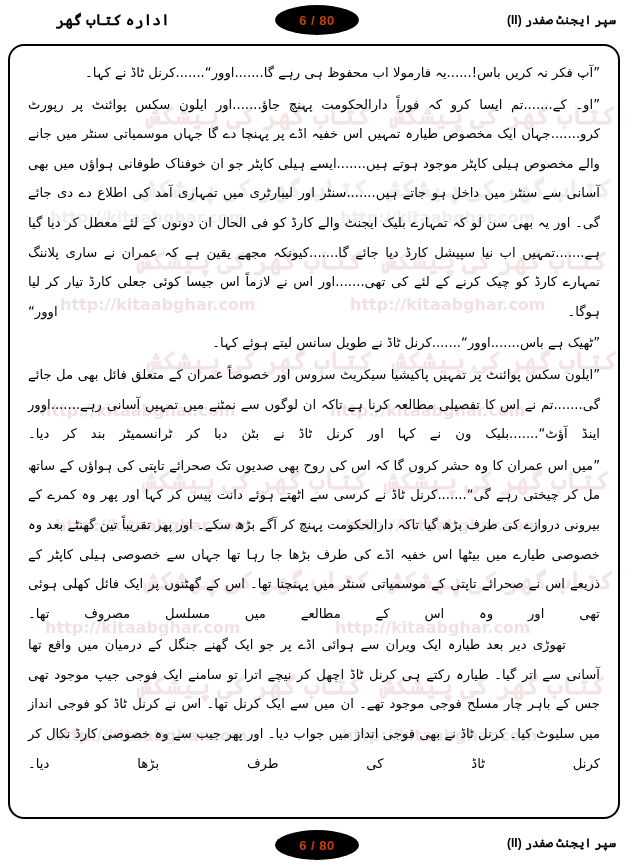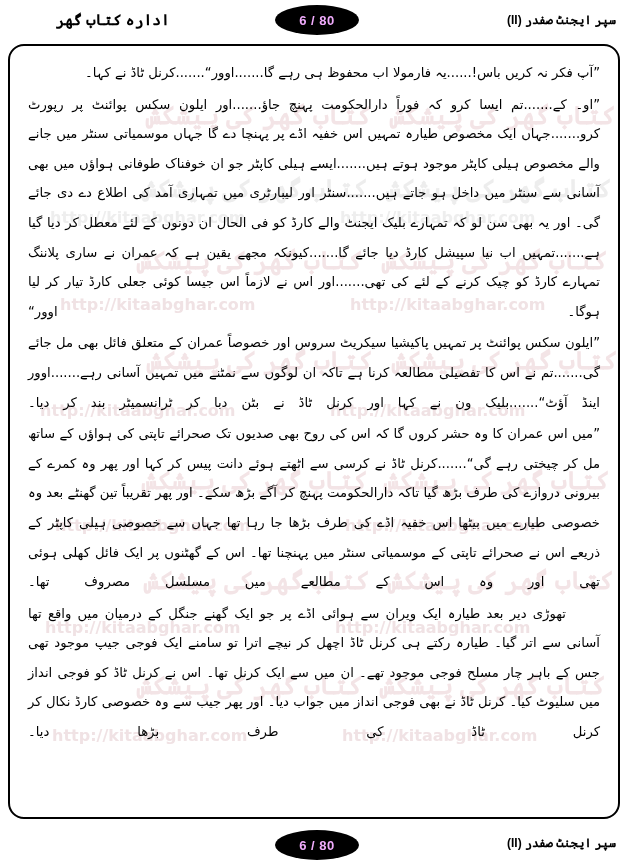--- a/index.html
+++ b/index.html
@@ -53,21 +53,21 @@
   }
   .page-badge {
     position: absolute;
     left: 50%;
     transform: translateX(-50%);
     top: 6px;
     width: 84px;
     height: 30px;
     background: #000;
     border-radius: 50%;
-    color: #f0abfc;
+    color: #c2410c;
     font-size: 13px;
     font-weight: bold;
     display: flex;
     align-items: center;
     justify-content: center;
     direction: ltr;
     letter-spacing: 0.5px;
   }
   .header .page-badge { top: 5px; }
 
@@ -215,20 +215,21 @@
       <div class="wm wm-url" style="top:680px; left:42px;">http://kitaabghar.com</div>
       <div class="wm wm-url" style="top:680px; left:332px;">http://kitaabghar.com</div>
 
       <div class="wm wm-urdu" style="top:55px; right:2px;">کتاب گھر کی پیشکش</div>
       <div class="wm wm-urdu" style="top:55px; right:246px;">کتاب گھر کی پیشکش</div>
     </div>
 
     <div class="body-text">
       <p class="para lastline-right">”آپ فکر نہ کریں باس!......یہ فارمولا اب محفوظ ہی رہے گا.......اوور“.......کرنل ٹاڈ نے کہا۔</p>
       <p class="para">”او۔ کے.......تم ایسا کرو کہ فوراً دارالحکومت پہنچ جاؤ.......اور ایلون سکس پوائنٹ پر رپورٹ کرو.......جہاں ایک مخصوص طیارہ تمہیں اس خفیہ اڈے پر پہنچا دے گا جہاں موسمیاتی سنٹر میں جانے والے مخصوص ہیلی کاپٹر موجود ہوتے ہیں.......ایسے ہیلی کاپٹر جو ان خوفناک طوفانی ہواؤں میں بھی آسانی سے سنٹر میں داخل ہو جاتے ہیں.......سنٹر اور لیبارٹری میں تمہاری آمد کی اطلاع دے دی جائے گی۔ اور یہ بھی سن لو کہ تمہارے بلیک ایجنٹ والے کارڈ کو فی الحال ان دونوں کے لئے معطل کر دیا گیا ہے.......تمہیں اب نیا سپیشل کارڈ دیا جائے گا.......کیونکہ مجھے یقین ہے کہ عمران نے ساری پلاننگ تمہارے کارڈ کو چیک کرنے کے لئے کی تھی.......اور اس نے لازماً اس جیسا کوئی جعلی کارڈ تیار کر لیا ہوگا۔ اوور“</p>
+      <p class="para lastline-right">”ٹھیک ہے باس.......اوور“.......کرنل ٹاڈ نے طویل سانس لیتے ہوئے کہا۔</p>
       <p class="para">”ایلون سکس پوائنٹ پر تمہیں پاکیشیا سیکریٹ سروس اور خصوصاً عمران کے متعلق فائل بھی مل جائے گی.......تم نے اس کا تفصیلی مطالعہ کرنا ہے تاکہ ان لوگوں سے نمٹنے میں تمہیں آسانی رہے.......اوور اینڈ آؤٹ“.......بلیک ون نے کہا اور کرنل ٹاڈ نے بٹن دبا کر ٹرانسمیٹر بند کر دیا۔</p>
       <p class="para">”میں اس عمران کا وہ حشر کروں گا کہ اس کی روح بھی صدیوں تک صحرائے تاپتی کی ہواؤں کے ساتھ مل کر چیختی رہے گی“.......کرنل ٹاڈ نے کرسی سے اٹھتے ہوئے دانت پیس کر کہا اور پھر وہ کمرے کے بیرونی دروازے کی طرف بڑھ گیا تاکہ دارالحکومت پہنچ کر آگے بڑھ سکے۔ اور پھر تقریباً تین گھنٹے بعد وہ خصوصی طیارے میں بیٹھا اس خفیہ اڈے کی طرف بڑھا جا رہا تھا جہاں سے خصوصی ہیلی کاپٹر کے ذریعے اس نے صحرائے تاپتی کے موسمیاتی سنٹر میں پہنچنا تھا۔ اس کے گھٹنوں پر ایک فائل کھلی ہوئی تھی اور وہ اس کے مطالعے میں مسلسل مصروف تھا۔</p>
       <p class="para indent">تھوڑی دیر بعد طیارہ ایک ویران سے ہوائی اڈے پر جو ایک گھنے جنگل کے درمیان میں واقع تھا آسانی سے اتر گیا۔ طیارہ رکتے ہی کرنل ٹاڈ اچھل کر نیچے اترا تو سامنے ایک فوجی جیپ موجود تھی جس کے باہر چار مسلح فوجی موجود تھے۔ ان میں سے ایک کرنل تھا۔ اس نے کرنل ٹاڈ کو فوجی انداز میں سلیوٹ کیا۔ کرنل ٹاڈ نے بھی فوجی انداز میں جواب دیا۔ اور پھر جیب سے وہ خصوصی کارڈ نکال کر کرنل ٹاڈ کی طرف بڑھا دیا۔</p>
 
     </div>
   </div>
 
   <div class="footer">
     <a class="footer-url" href="#" style="text-decoration:none;margin-top:42px;">http://www.kitaabghar.com</a>
     <div class="page-badge">6 / 80</div>

